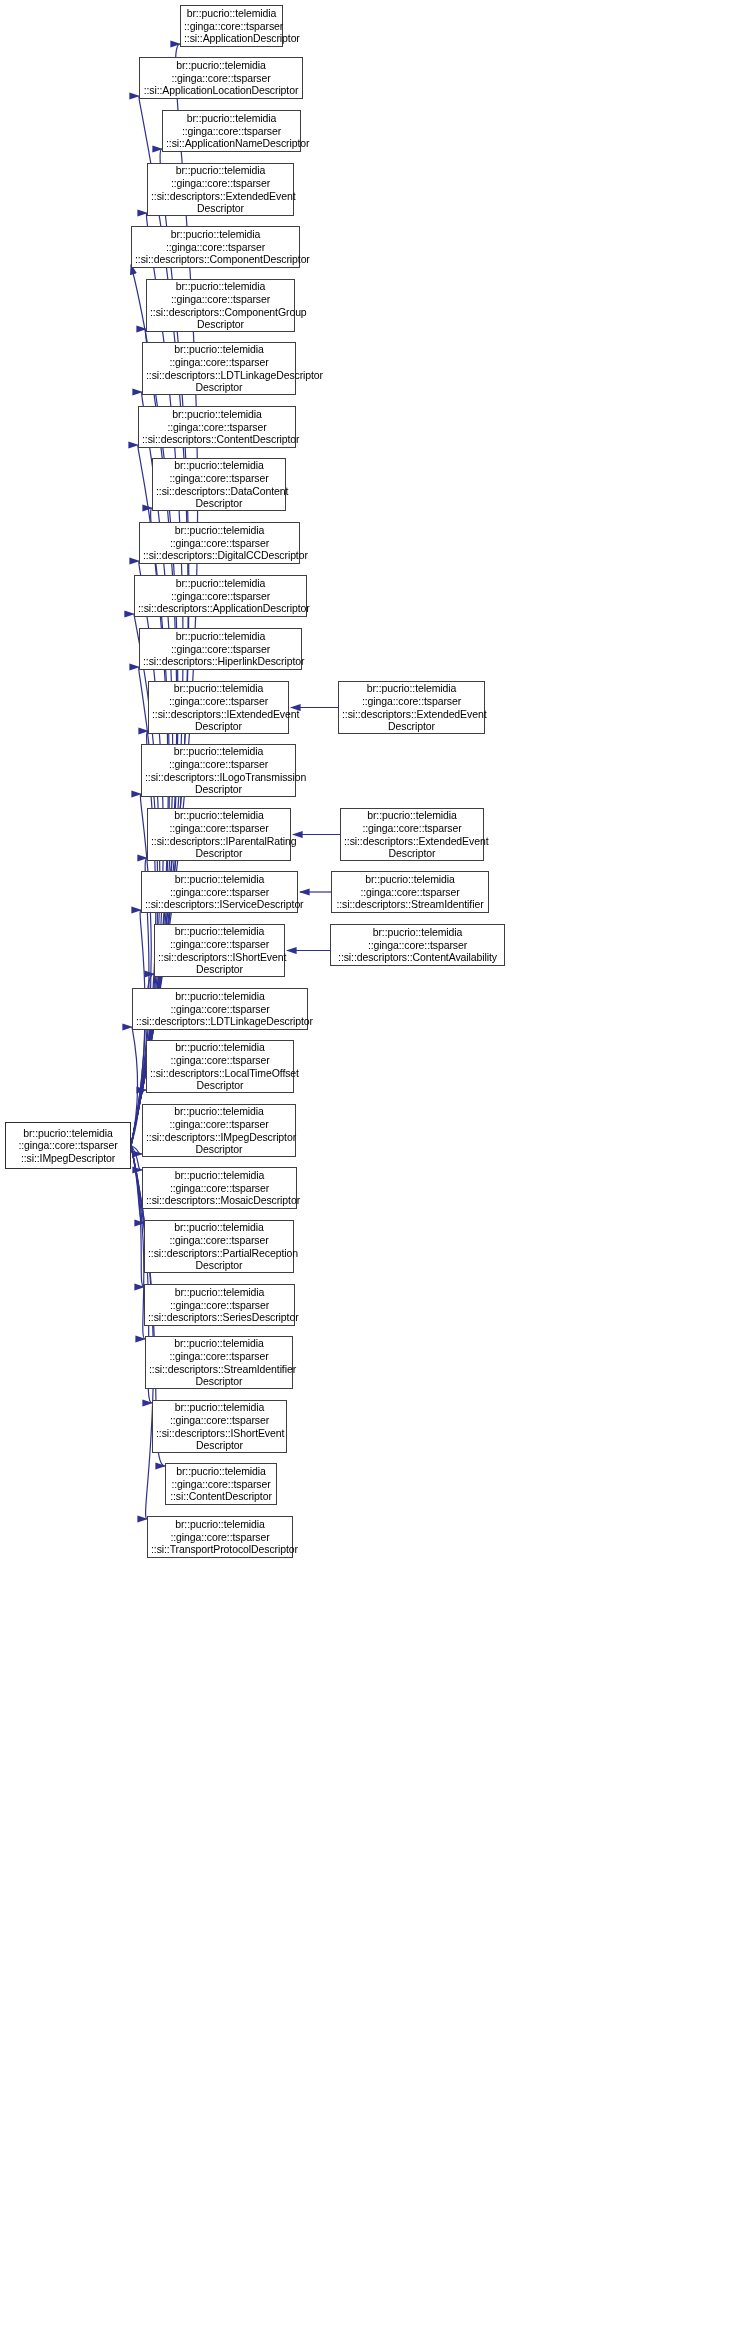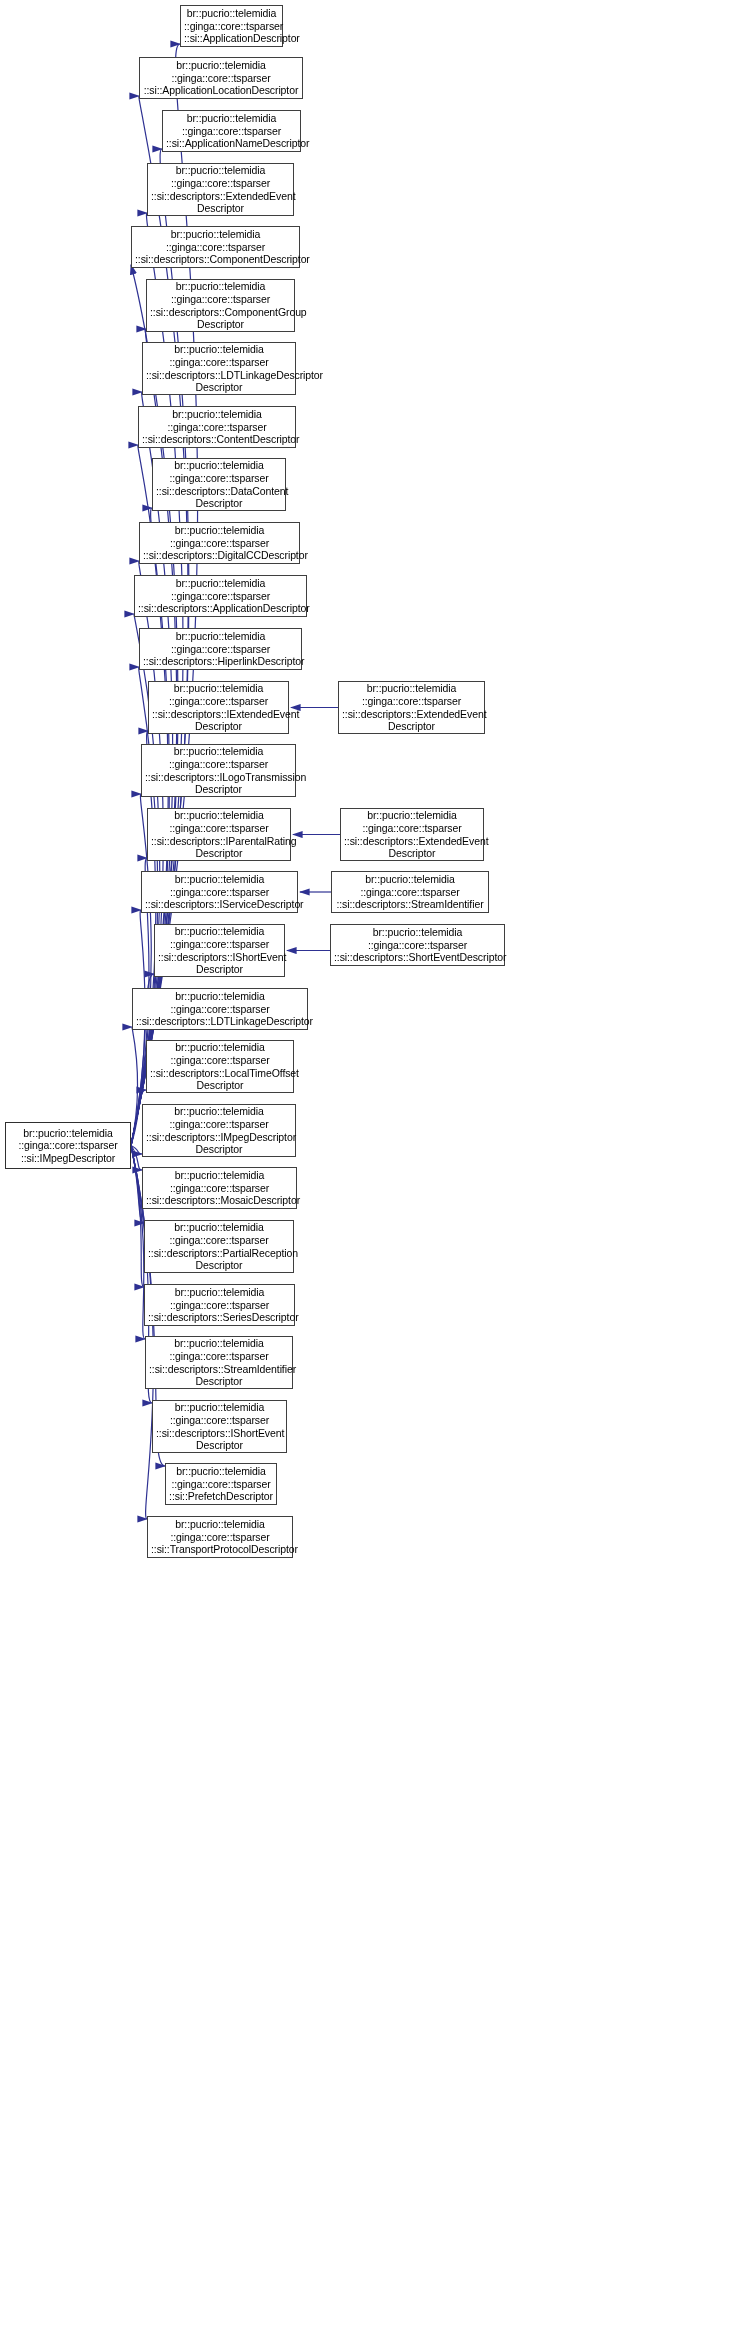--- a/index.html
+++ b/index.html
@@ -236,21 +236,21 @@
       </div>
       <div class="node" style="left: 152px; top: 1400px; width: 135px; height: 53px;">
         <span class="ln">br::pucrio::telemidia</span>
         <span class="ln">::ginga::core::tsparser</span>
         <span class="ln">::si::descriptors::IShortEvent</span>
         <span class="ln">Descriptor</span>
       </div>
       <div class="node" style="left: 165px; top: 1463px; width: 112px; height: 42px;">
         <span class="ln">br::pucrio::telemidia</span>
         <span class="ln">::ginga::core::tsparser</span>
-        <span class="ln">::si::PrefetchDescriptor</span>
+        <span class="ln">::si::ContentDescriptor</span>
       </div>
       <div class="node" style="left: 147px; top: 1516px; width: 146px; height: 42px;">
         <span class="ln">br::pucrio::telemidia</span>
         <span class="ln">::ginga::core::tsparser</span>
         <span class="ln">::si::TransportProtocolDescriptor</span>
       </div>
       <div class="node" style="left: 338px; top: 681px; width: 147px; height: 53px;">
         <span class="ln">br::pucrio::telemidia</span>
         <span class="ln">::ginga::core::tsparser</span>
         <span class="ln">::si::descriptors::ExtendedEvent</span>
@@ -263,17 +263,17 @@
         <span class="ln">Descriptor</span>
       </div>
       <div class="node" style="left: 331px; top: 871px; width: 158px; height: 42px;">
         <span class="ln">br::pucrio::telemidia</span>
         <span class="ln">::ginga::core::tsparser</span>
         <span class="ln">::si::descriptors::StreamIdentifier</span>
       </div>
       <div class="node" style="left: 330px; top: 924px; width: 175px; height: 42px;">
         <span class="ln">br::pucrio::telemidia</span>
         <span class="ln">::ginga::core::tsparser</span>
-        <span class="ln">::si::descriptors::ShortEventDescriptor</span>
+        <span class="ln">::si::descriptors::ContentAvailability</span>
       </div>
     </div>
 
 </div>
 
 </body></html>

